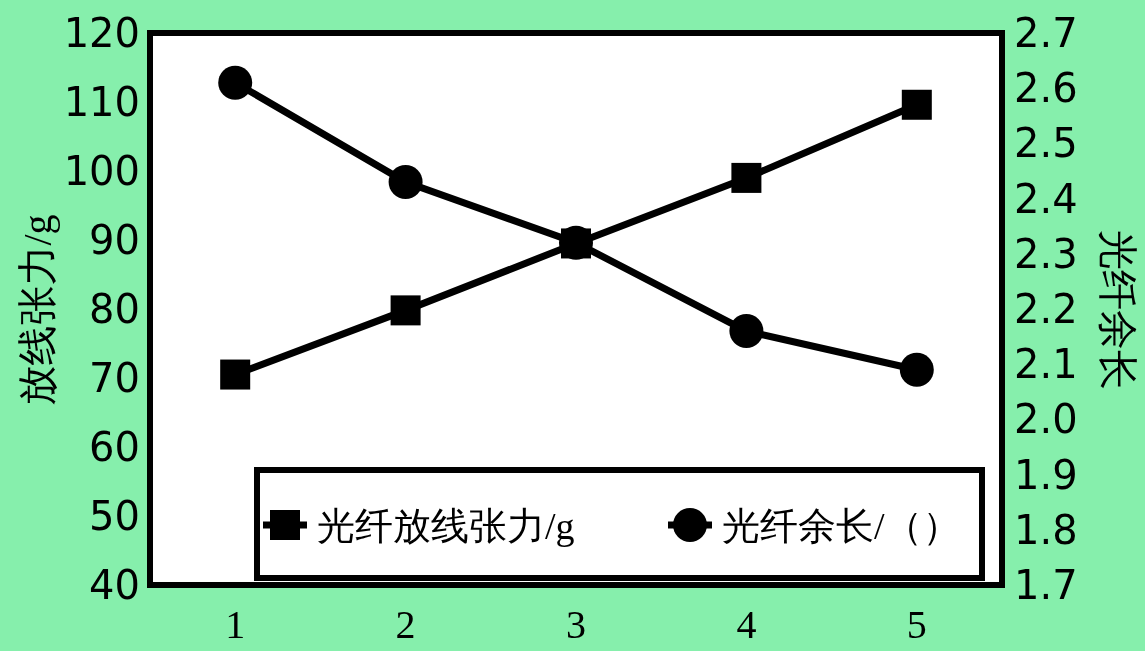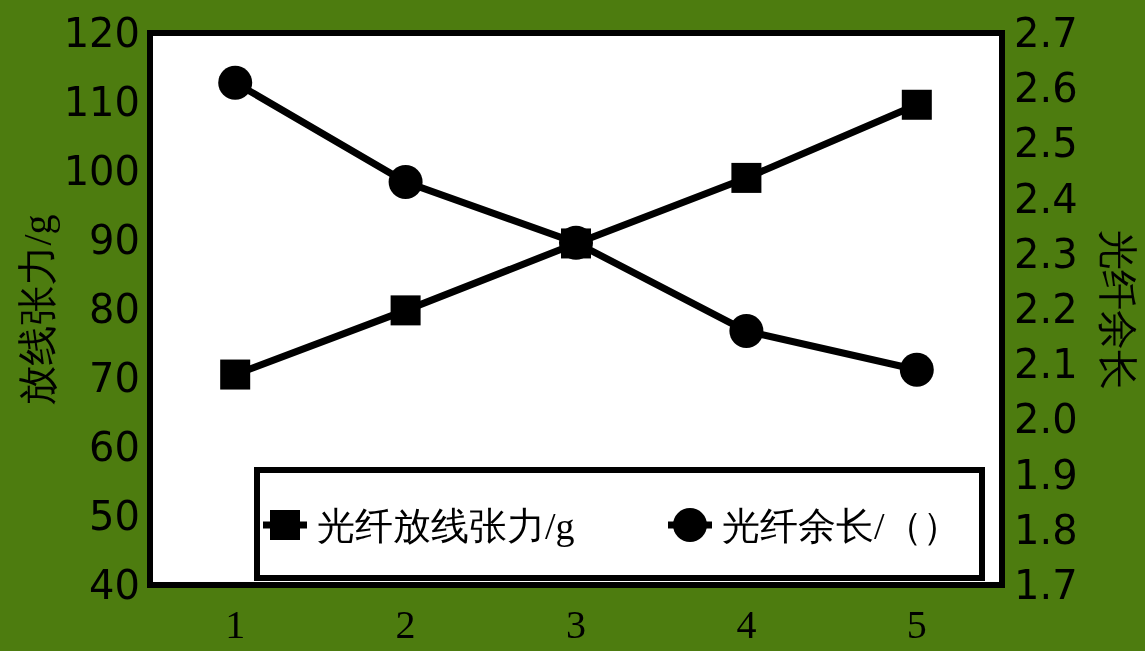--- a/index.html
+++ b/index.html
@@ -7,21 +7,21 @@
     padding: 0;
     background: #ffffff;
   }
   body {
     font-family: "Liberation Sans", sans-serif;
   }
   #chart-root {
     position: relative;
     width: 1145px;
     height: 651px;
-    background: #4d7c0f;
+    background: #86efac;
     overflow: hidden;
   }
   svg#chart-svg {
     display: block;
     width: 1145px;
     height: 651px;
   }
   .tick-label {
     font-family: "DejaVu Sans", sans-serif;
     font-size: 40px;

